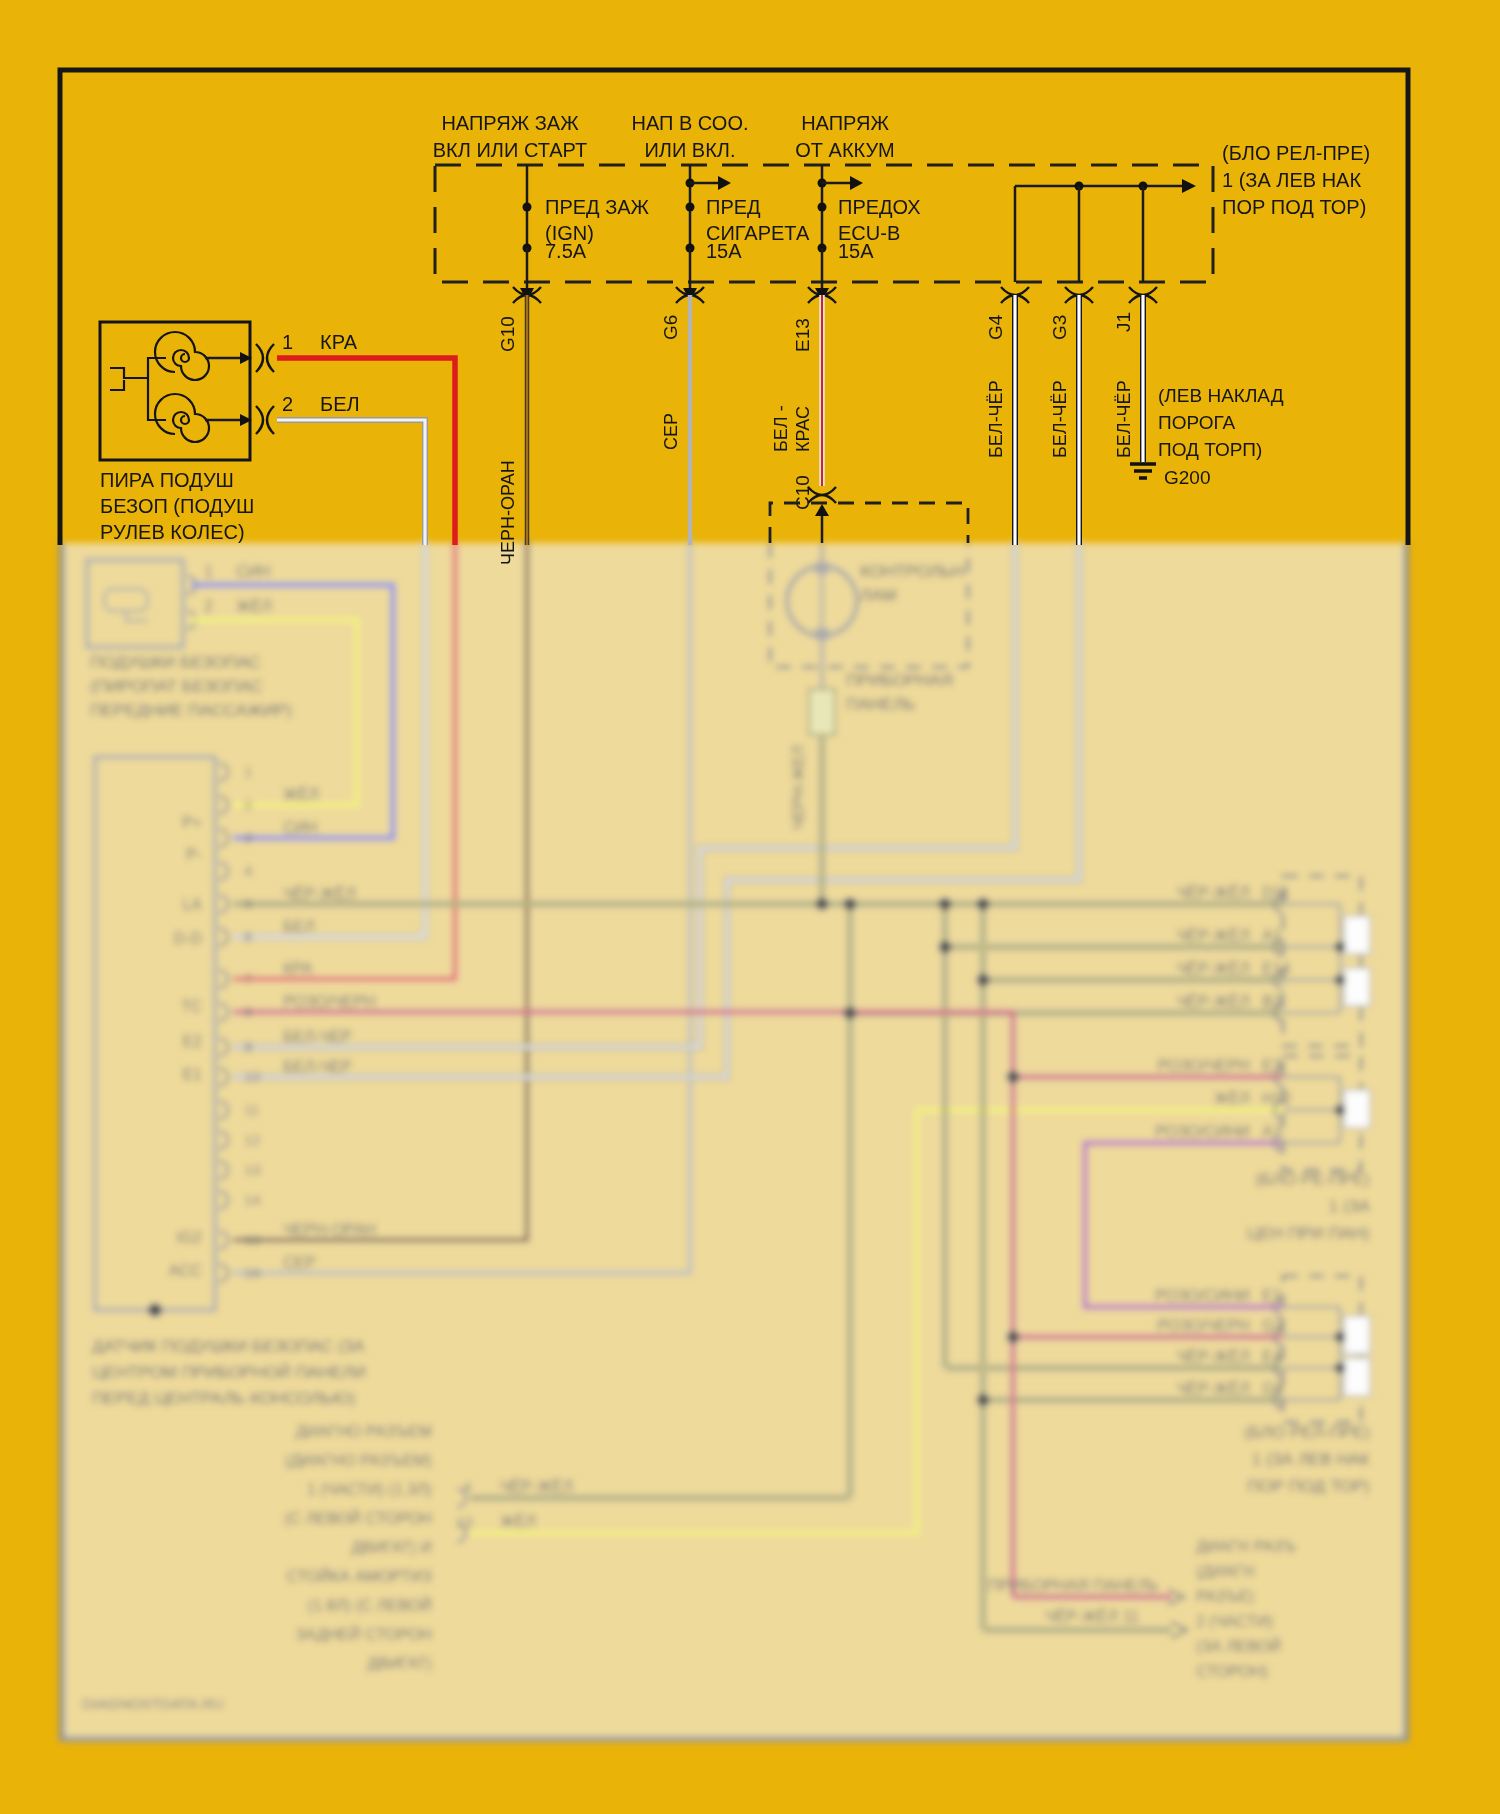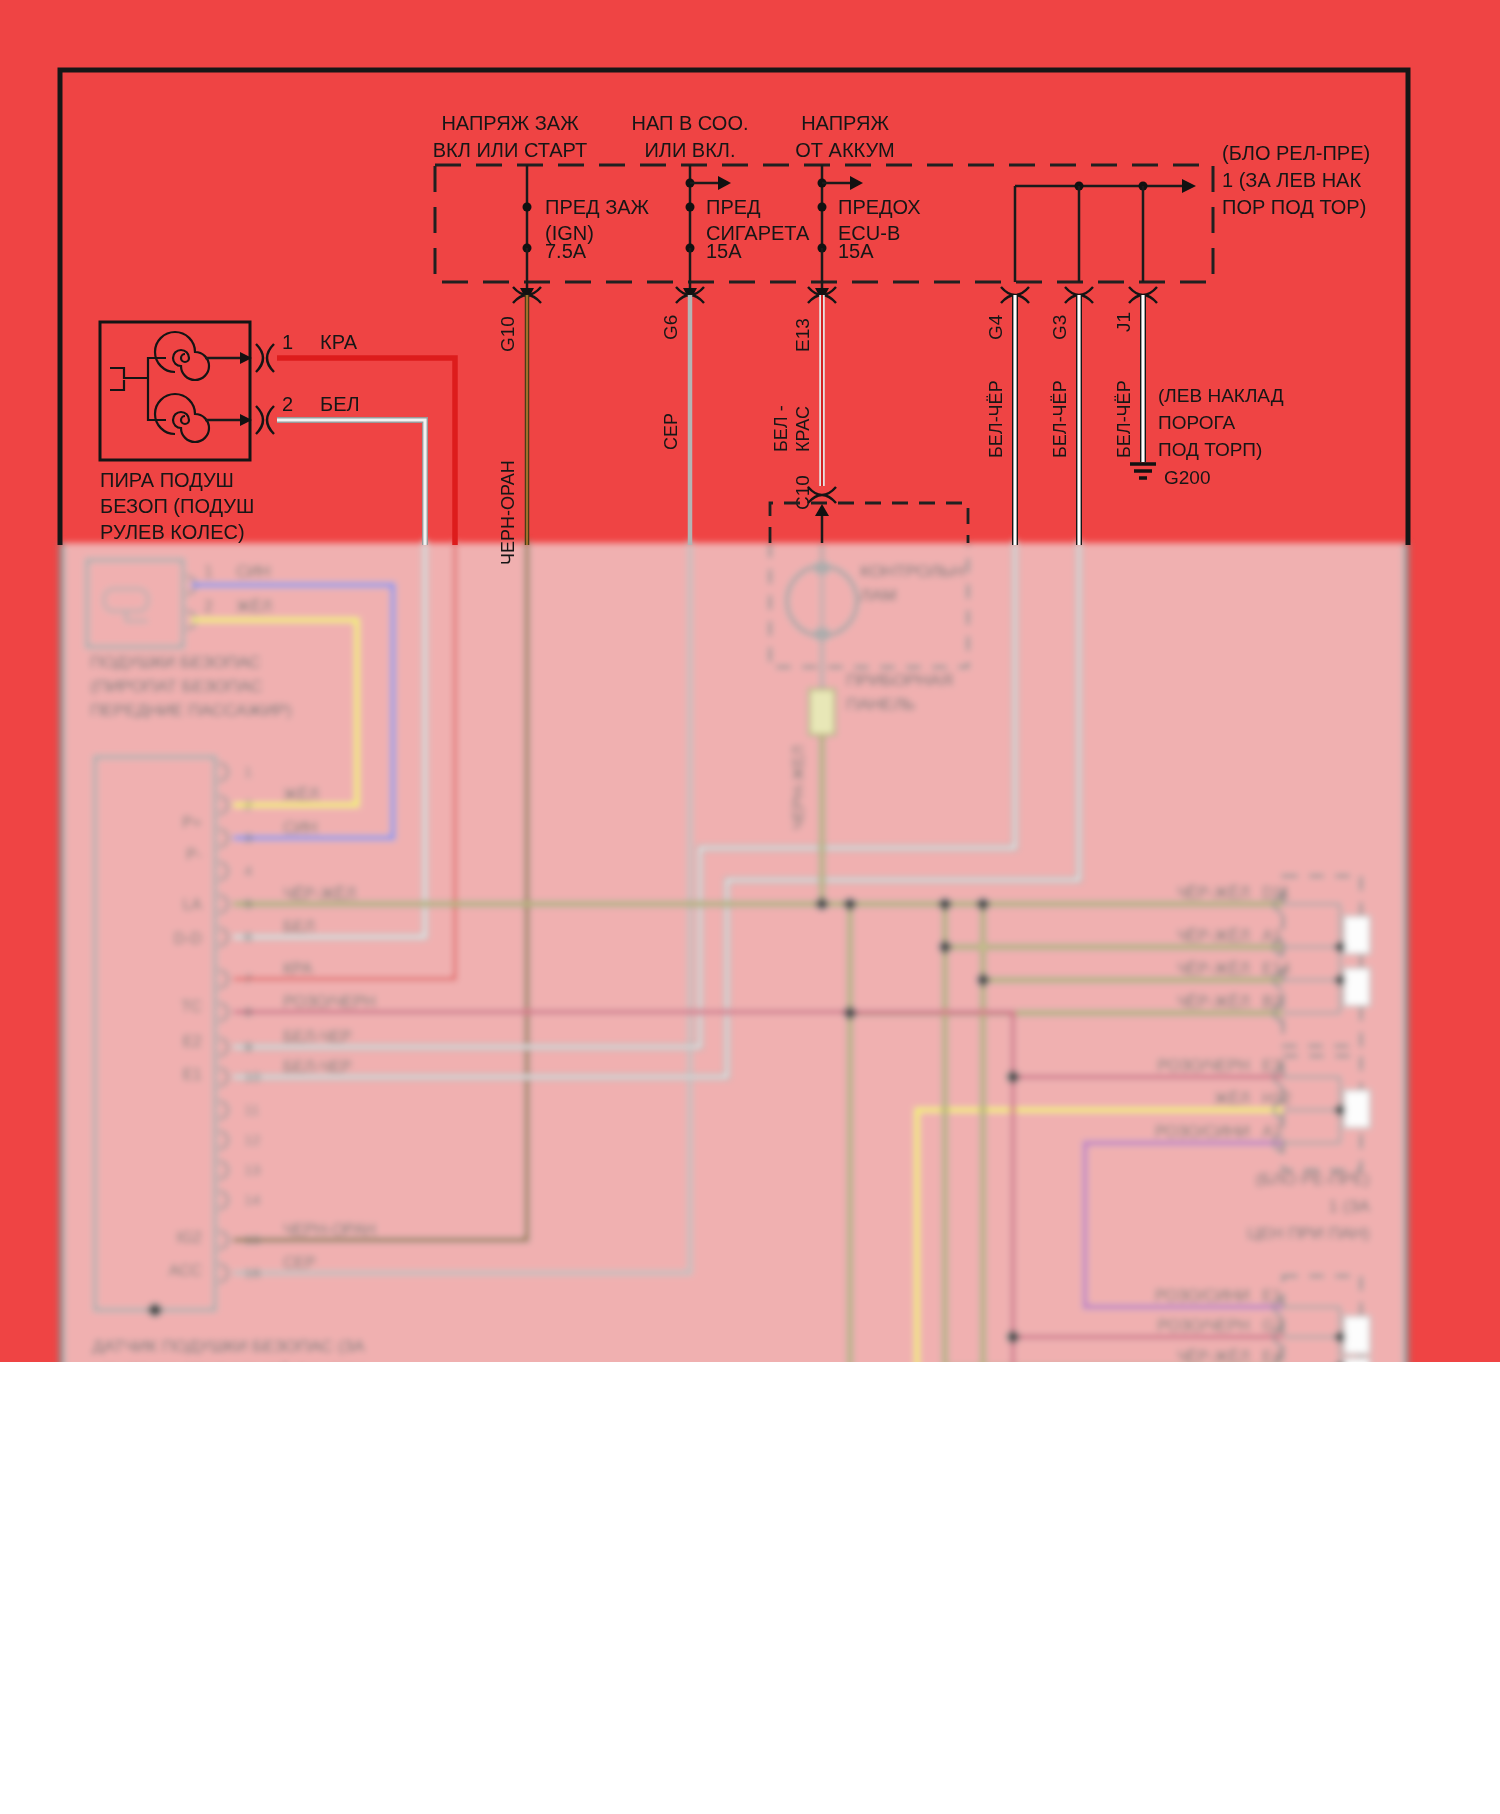--- a/index.html
+++ b/index.html
@@ -1,16 +1,16 @@
 <!DOCTYPE html>
 <html><head>
 <meta charset="utf-8">
 <style>
   html,body{margin:0;padding:0;background:#fff;}
-  #page{position:relative;width:1500px;height:1362px;background:#ef4444;overflow:hidden;}
+  #page{position:relative;width:1500px;height:1814px;background:#eab308;overflow:hidden;}
   svg{display:block}
   text{font-family:"Liberation Sans",sans-serif;fill:#161616;}
   .t20{font-size:20px}
   .t19{font-size:19px}
   .t18{font-size:18px}
   .t17{font-size:17px;fill:#3c3c3c}
   .t16{font-size:16px;fill:#4a4a42}
   .t15{font-size:15px;fill:#5a5a5a}
   .mid{text-anchor:middle}
   .end{text-anchor:end}

